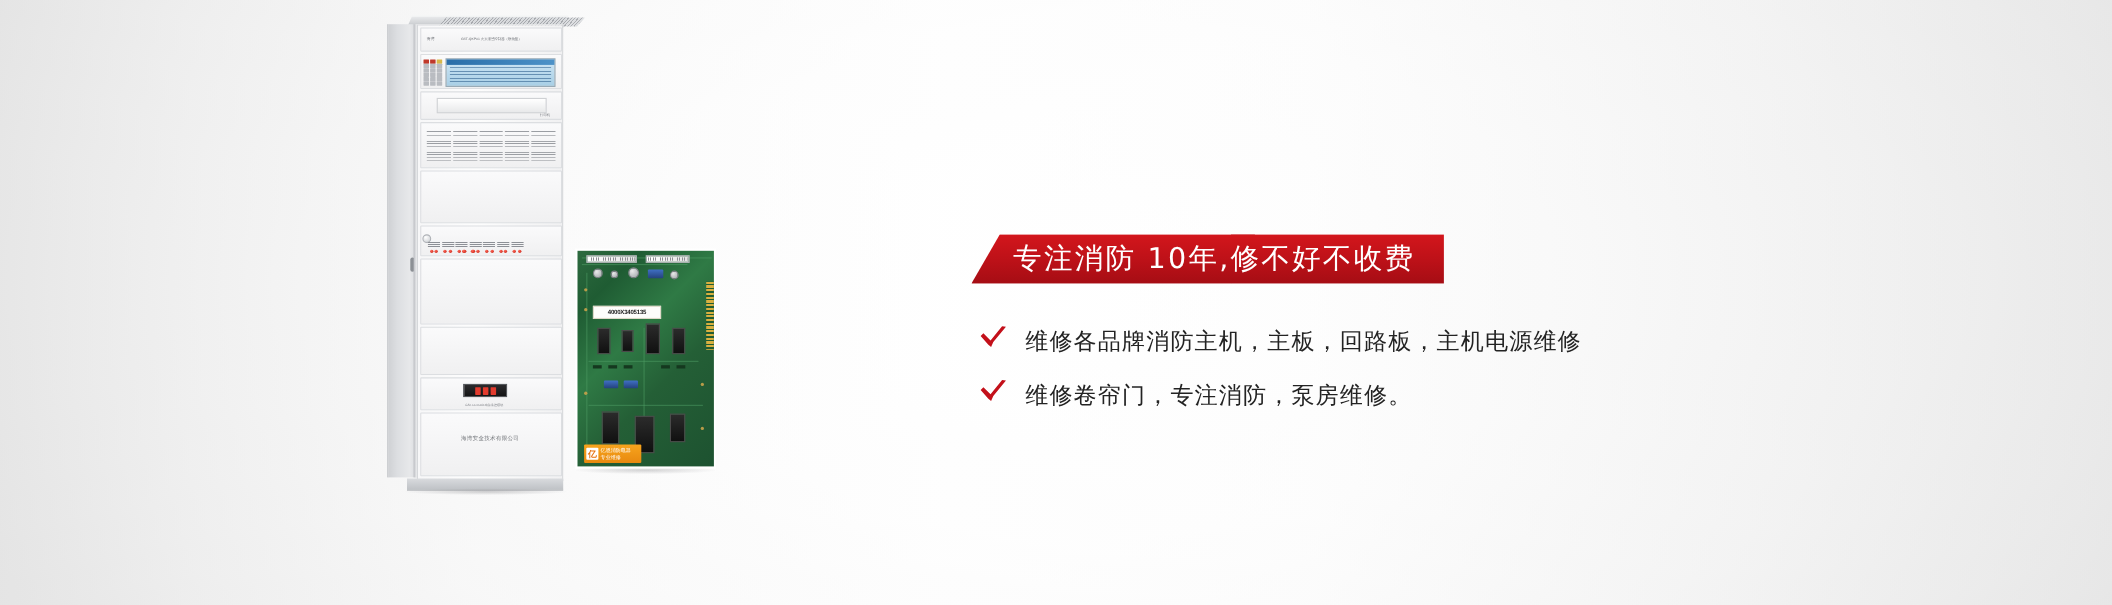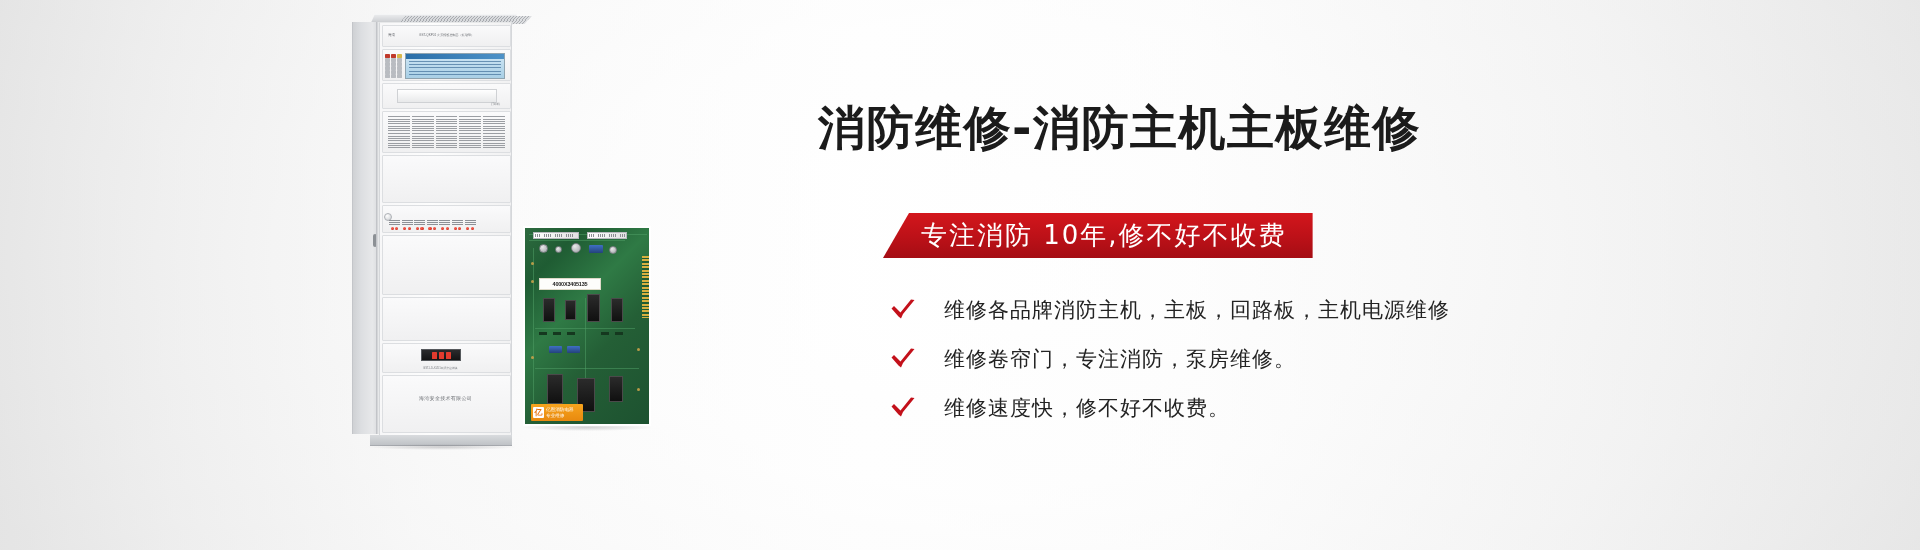--- a/index.html
+++ b/index.html
@@ -226,21 +226,21 @@
     position:absolute; left:1119px; top:213px; width:22px; height:45px;
     background:linear-gradient(180deg,#b5121a,#8d0c12);
     clip-path:polygon(0 0, 100% 0, 0 100%);
     z-index:4;
   }
   #bullets{
     position:absolute; left:890px; top:296px; width:760px;
     display:flex; flex-direction:column; gap:21px;
     z-index:5;
   }
-  .bullet{ display:flex; align-items:center; gap:28px; }
+  .bullet{ display:flex; gap:16px; }
   .check{
     flex:0 0 auto; width:26px; height:22px; position:relative; display:block;
   }
   .check svg{ width:26px; height:22px; display:block; }
   .btext{
     font-size:21px; color:#232323; letter-spacing:1px; white-space:nowrap;
     font-family:"DejaVu Sans","Liberation Sans",sans-serif;
   }
 </style>
 </head>
@@ -487,21 +487,20 @@
       <div class="pcb-brand">
         <span class="mark">亿</span>
         <span class="btxt">
           <span>亿恩消防电器</span><br>
           <span>专业维修</span>
         </span>
       </div>
     </div>
   </div>
 
-  <div id="title">消防维修-消防主机主板维修</div>
 
   <div id="ribbon-tail"></div>
   <div id="ribbon">
     <span class="rtxt">专注消防 10年,修不好不收费</span>
   </div>
 
   <div id="bullets">
     <div class="bullet">
       <span class="check">
         <svg viewBox="0 0 26 22" aria-hidden="true">
@@ -511,23 +510,15 @@
       <span class="btext">维修各品牌消防主机，主板，回路板，主机电源维修</span>
     </div>
     <div class="bullet">
       <span class="check">
         <svg viewBox="0 0 26 22" aria-hidden="true">
             <path d="M1.5 9.5 L8.5 17.5 L11 19.5 L13 15 L24.5 1 L21 0.5 L10.5 13.5 L4 7 Z" fill="#c3101a"></path>
           </svg>
       </span>
       <span class="btext">维修卷帘门，专注消防，泵房维修。</span>
     </div>
-    <div class="bullet">
-      <span class="check">
-        <svg viewBox="0 0 26 22" aria-hidden="true">
-            <path d="M1.5 9.5 L8.5 17.5 L11 19.5 L13 15 L24.5 1 L21 0.5 L10.5 13.5 L4 7 Z" fill="#c3101a"></path>
-          </svg>
-      </span>
-      <span class="btext">维修速度快，修不好不收费。</span>
-    </div>
   </div>
 
 </div>
 
 </body></html>

